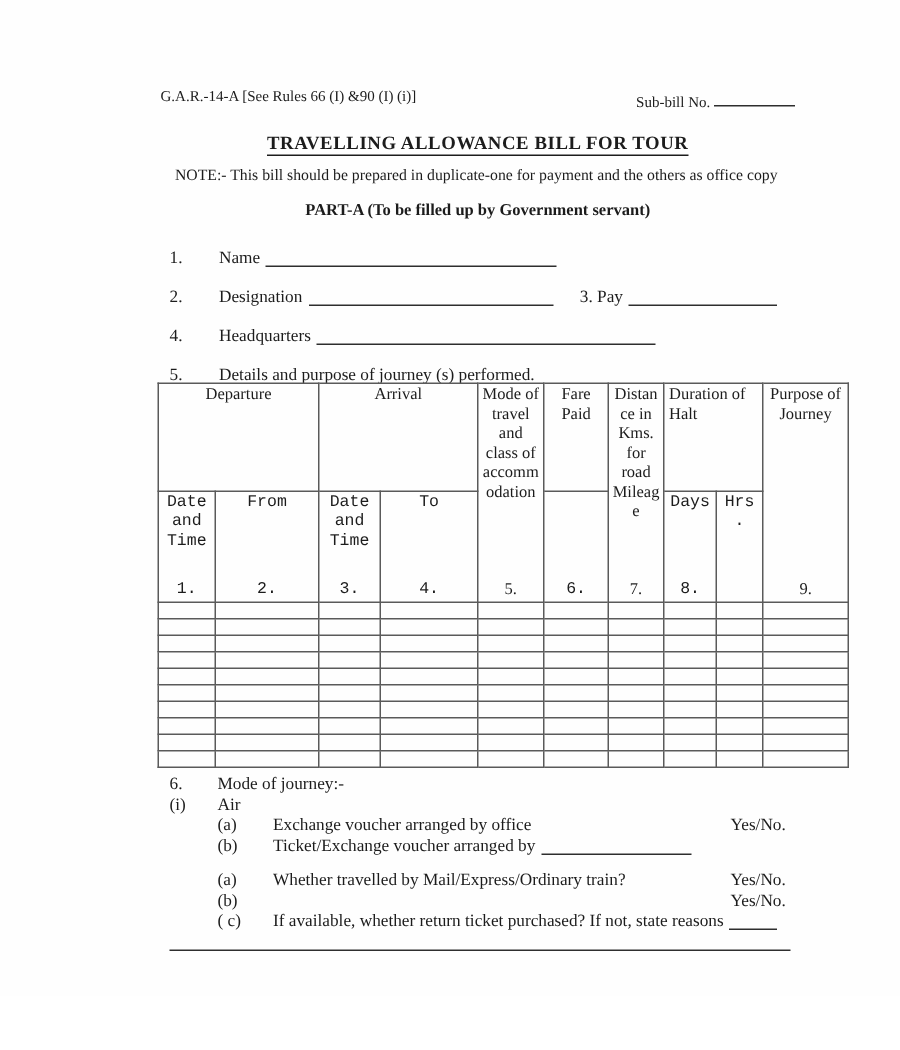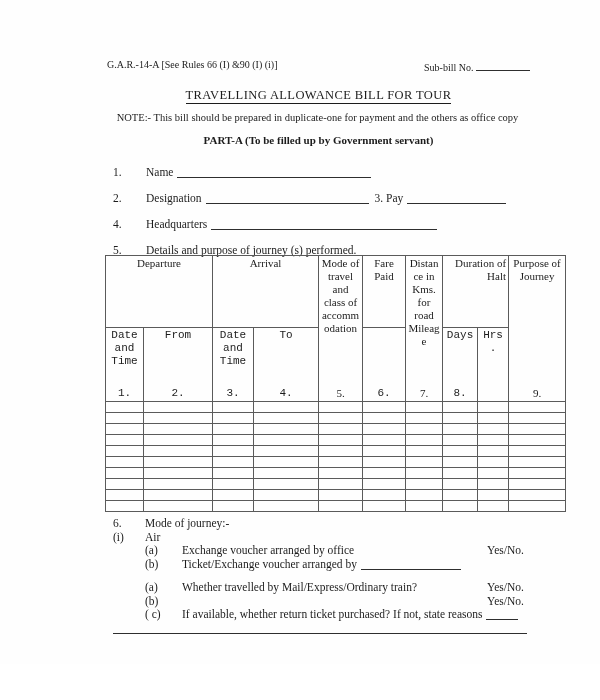--- a/index.html
+++ b/index.html
@@ -20,60 +20,60 @@
   }
   .blank{
     display:inline-block;
     border-bottom:1px solid #2e2e2e;
     height:11px;
   }
   .bl-subbill{width:54px;vertical-align:baseline;}
   
   .form-title{
     position:absolute;top:88px;left:107px;right:70px;
-    text-align:center;font-weight:normal;font-size:12.5px;letter-spacing:.4px;
+    text-align:center;font-weight:bold;font-size:12.5px;letter-spacing:.4px;
   }
   .form-title span{border-bottom:1.5px solid #1c1c1c;padding-bottom:1px;}
   .note-line{
     position:absolute;top:112px;left:90px;right:55px;
     text-align:center;font-weight:normal;font-size:10.5px;
   }
   .part-line{
     position:absolute;top:134px;left:107px;right:70px;
     text-align:center;font-weight:bold;font-size:11px;
   }
   
   .fields{position:absolute;top:165px;left:113px;right:70px;font-size:11.5px;}
   .item{display:flex;align-items:flex-start;height:26px;line-height:14px;}
   .item .no{flex:0 0 33px;}
   .item .blank{height:12px;margin-left:4px;}
   .bl-name{width:194px;}
   .bl-desig{width:163px;}
   .bl-pay{width:99px;}
   .bl-hq{width:226px;}
-  .mid-label{margin-left:6px;white-space:nowrap;}
+  .mid-label{margin-left:18px;white-space:nowrap;}
   
   .jt{
     position:absolute;top:255px;left:105px;
     border-collapse:collapse;table-layout:fixed;width:460px;
     font-size:11px;line-height:1.18;
   }
   .jt th,.jt td{
     border:1px solid #5a5a5a;
     padding:1px 2px;
     font-weight:normal;
     vertical-align:top;
     text-align:center;
     overflow-wrap:anywhere;
     word-break:break-word;
     position:relative;
   }
   .jt tr.ra th{height:69px;}
   .jt tr.rb th{height:71px;font-family:Liberation Mono, monospace;}
-  .jt th.tl{text-align:right;padding-left:3px;}
+  .jt th.tl{text-align:left;padding-left:3px;}
   .jt .cnum{position:absolute;bottom:1px;left:0;right:0;text-align:center;}
   .jt tr.er td{height:10px;padding:0;}
   
   .mode-section{position:absolute;top:517px;left:113px;right:60px;font-size:11.5px;}
   .mrow{position:relative;display:flex;align-items:flex-start;height:13.5px;line-height:13px;}
   .mrow .c1{flex:0 0 32px;}
   .mrow .c2{flex:0 0 37px;}
   .mrow .answer{position:absolute;left:353px;top:0;margin-left:21px;}
   .mrow .blank{height:11px;margin-left:4px;}
   .bl-airb{width:100px;}

